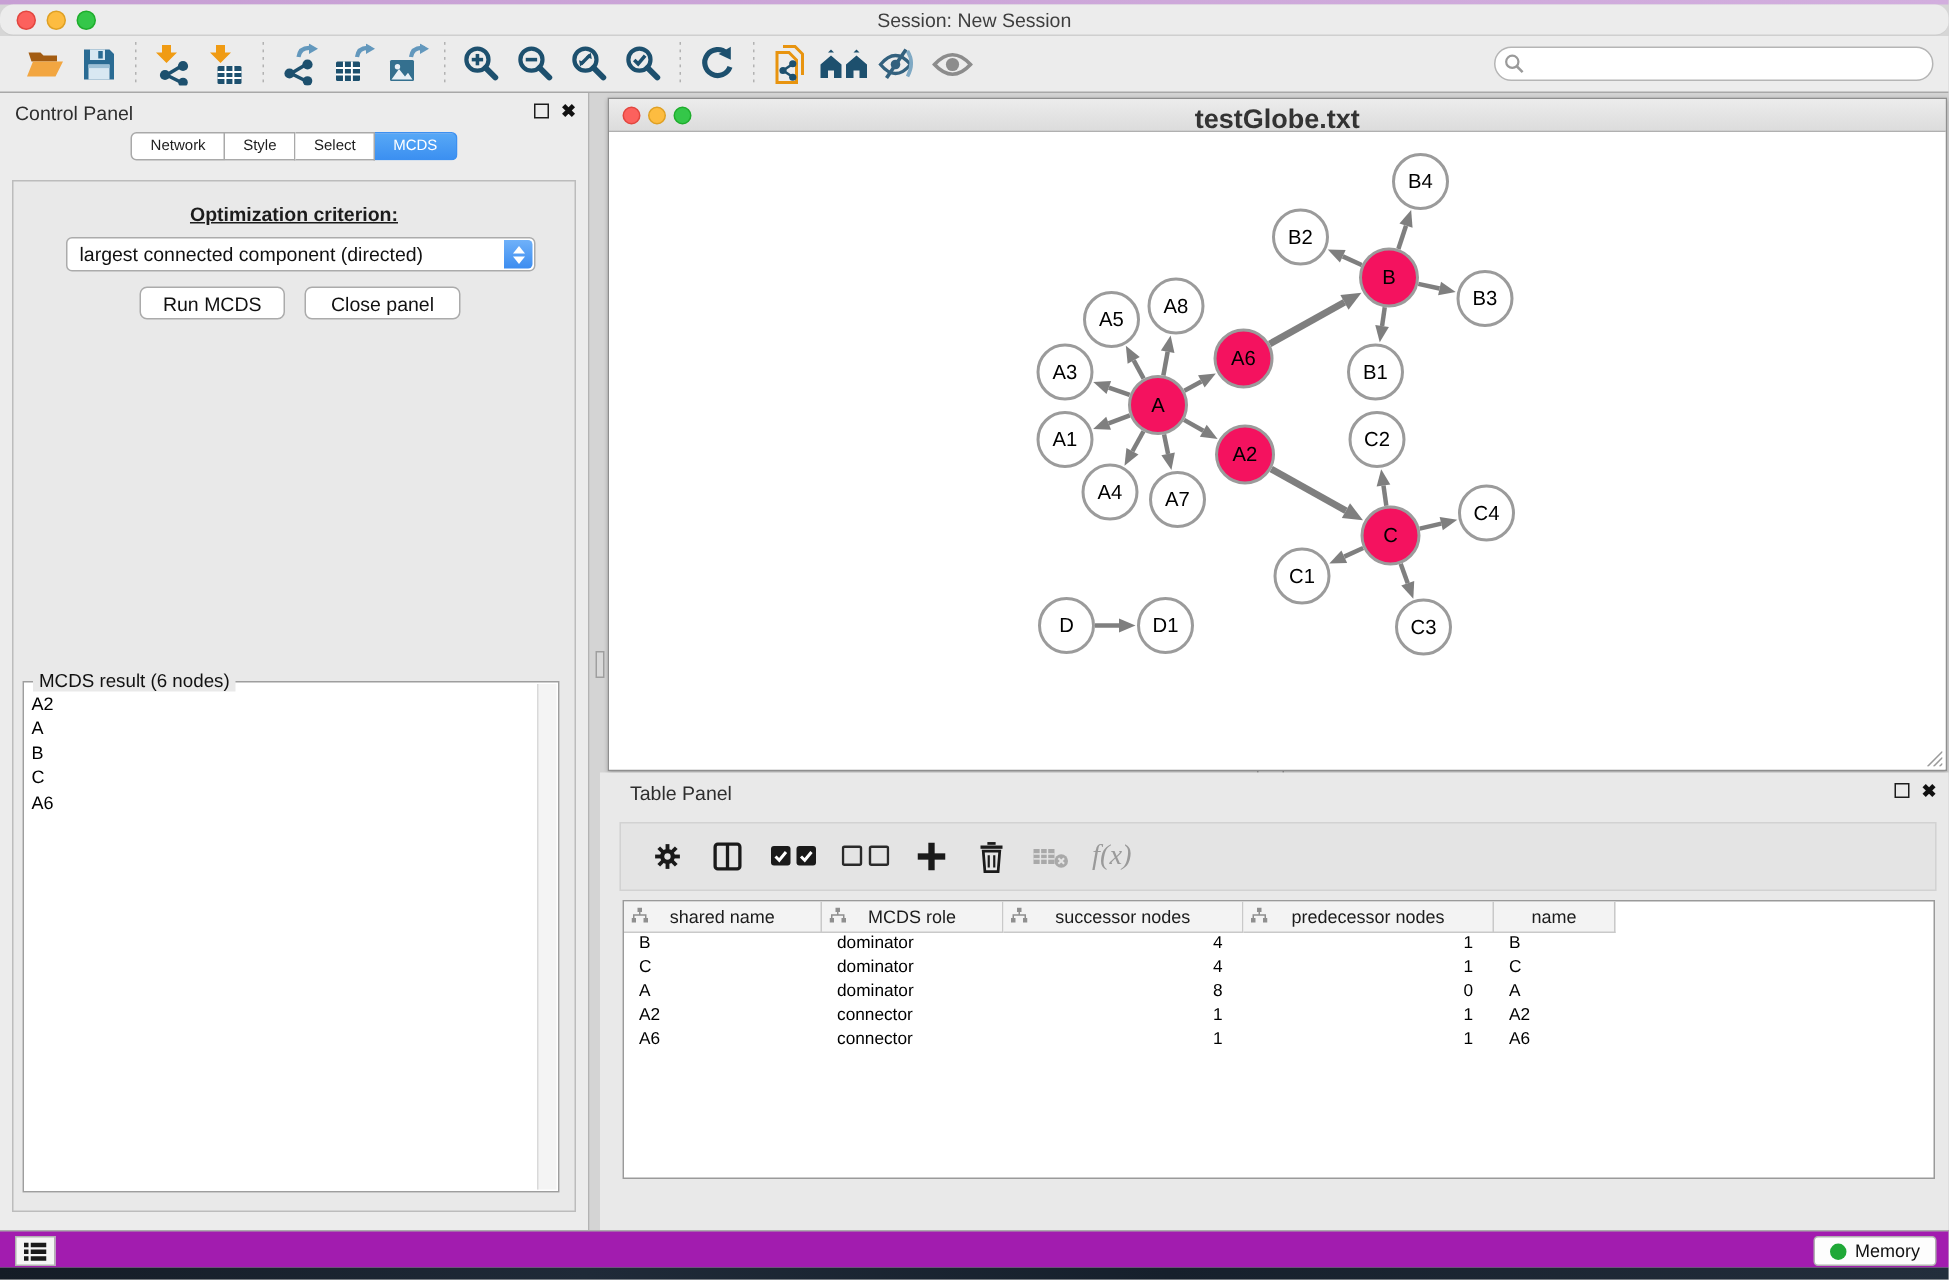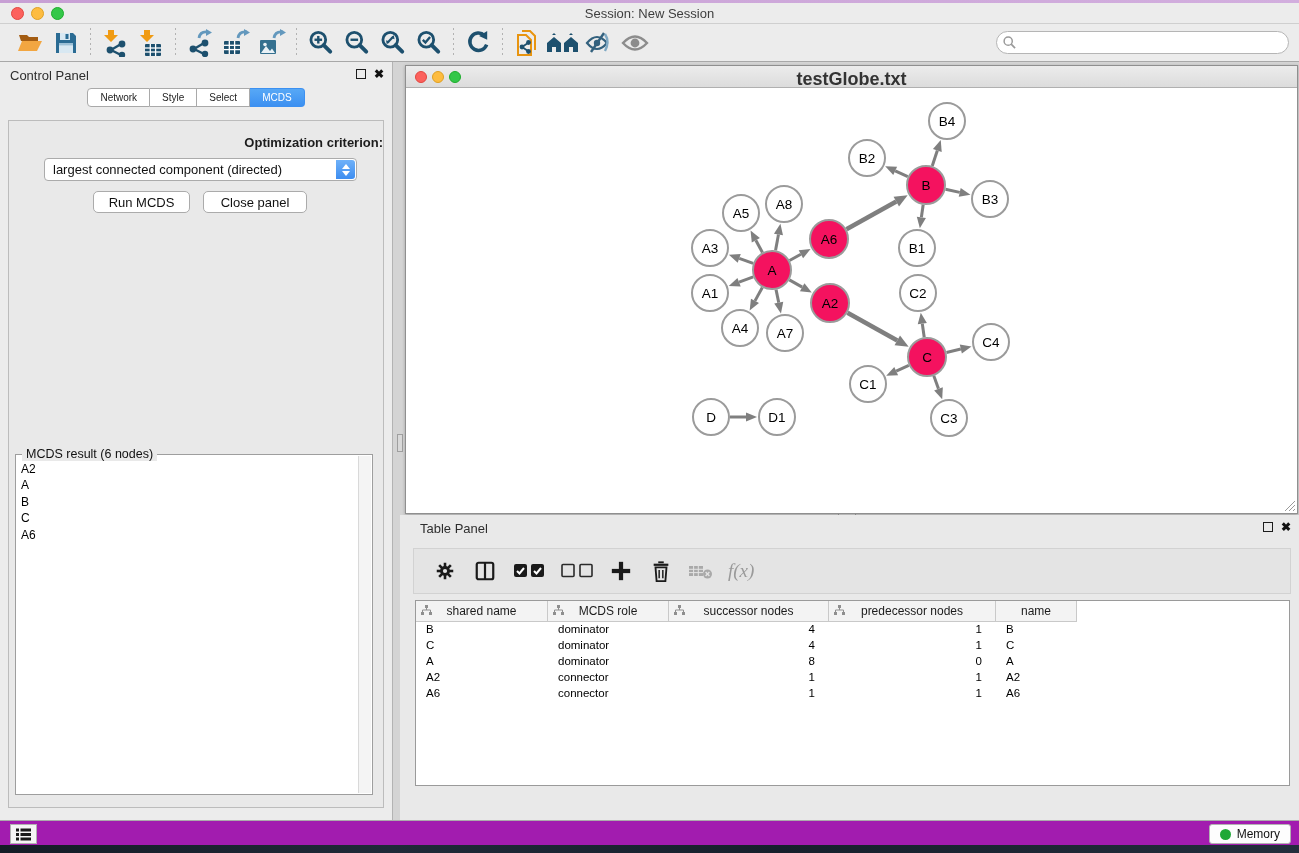--- a/index.html
+++ b/index.html
@@ -7,21 +7,21 @@
     font-family:"Liberation Sans", sans-serif; background:#d6d6d6; }
 
   
   #desktop-top { position:absolute; top:0; left:0; right:0; height:3px;
     background:linear-gradient(90deg,#c79fd4,#d2aede); }
   #desktop-bottom { position:absolute; bottom:0; left:0; right:0; height:8px;
     background:linear-gradient(90deg,#141c26,#1f2a38 30%,#16202c 60%,#232e3c); }
 
   
   #titlebar { position:absolute; top:3px; left:0; right:0; height:21px;
-    background:#ececec; border-bottom:1px solid #cfcfcf; }
+    background:#ececec; border-bottom:1px solid #cfcfcf;border-radius:9px; }
   .tl { width:13px; height:13px; border-radius:50%; display:inline-block; }
   .tl.red { background:#fc615d; border:1px solid #e2463f; }
   .tl.yel { background:#fdbc40; border:1px solid #dfa023; }
   .tl.grn { background:#34c749; border:1px solid #1ead2c; }
   #titlebar .lights { position:absolute; left:11px; top:4px; display:flex; gap:7px; }
   #titlebar .title { position:absolute; left:0; right:0; top:3px; text-align:center;
     font-size:13px; color:#3e3e3e; }
 
   
   #toolbar { position:absolute; top:24px; left:0; right:0; height:38px;
@@ -50,22 +50,22 @@
 
   .seg-tabs { display:flex; justify-content:center; }
   .seg { border:1px solid #a9a9a9; background:#fff; font-size:10px; color:#1d1d1d;
     padding:3px 12px; border-left-width:0; }
   .seg:first-child { border-left-width:1px; border-radius:4px 0 0 4px; }
   .seg:last-child { border-radius:0 4px 4px 0; }
   .seg.active { background:linear-gradient(#57a8f6,#3c90f1); border-color:#3c90f1; color:#fff; }
 
   #cp-content { position:absolute; left:8px; right:8px; top:58px; bottom:12px;
     border:1px solid #bcbcbc; background:#e9e9e9; }
-  #opt-label { position:absolute; top:14px; left:0; right:0; text-align:right;
-    font-size:13px; font-weight:bold; color:#1c1c1c; }
+  #opt-label { position:absolute; top:14px; left:0; right:0; text-align:center;
+    font-size:13px; font-weight:bold; color:#1c1c1c;text-decoration:underline; }
   #opt-select { position:absolute; left:35px; top:37px; width:313px; height:23px;
     background:#fff; border:1px solid #ababab; border-radius:4px; font-size:13px;
     color:#111; display:flex; align-items:center; padding-left:8px; }
   #opt-stepper { position:absolute; right:1px; top:1px; bottom:1px; width:19px;
     border-radius:0 3px 3px 0; background:linear-gradient(#6fb1f9,#3d8df0);
     display:flex; flex-direction:column; align-items:center; justify-content:center; gap:2px; }
   #opt-stepper i { width:0; height:0; border-left:4px solid transparent; border-right:4px solid transparent; }
   #opt-stepper .up { border-bottom:5px solid #fff; }
   #opt-stepper .dn { border-top:5px solid #fff; }
   .cp-btn { position:absolute; top:70px; height:22px; background:#fff;

